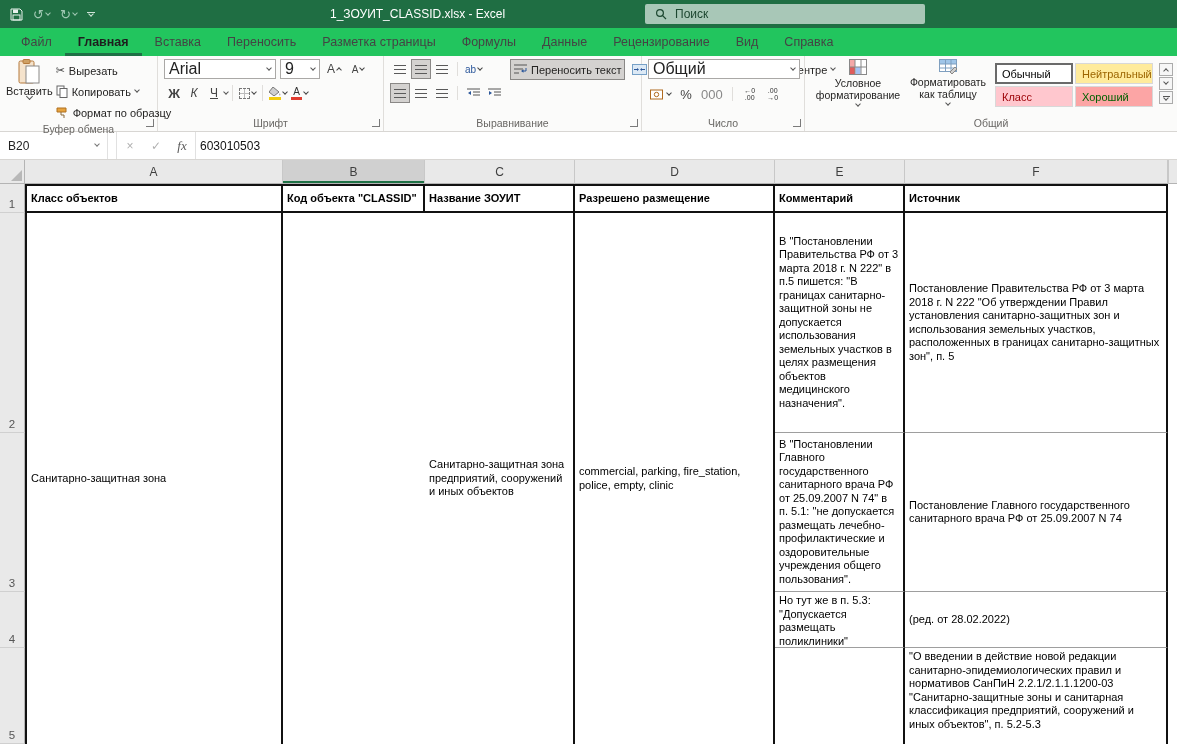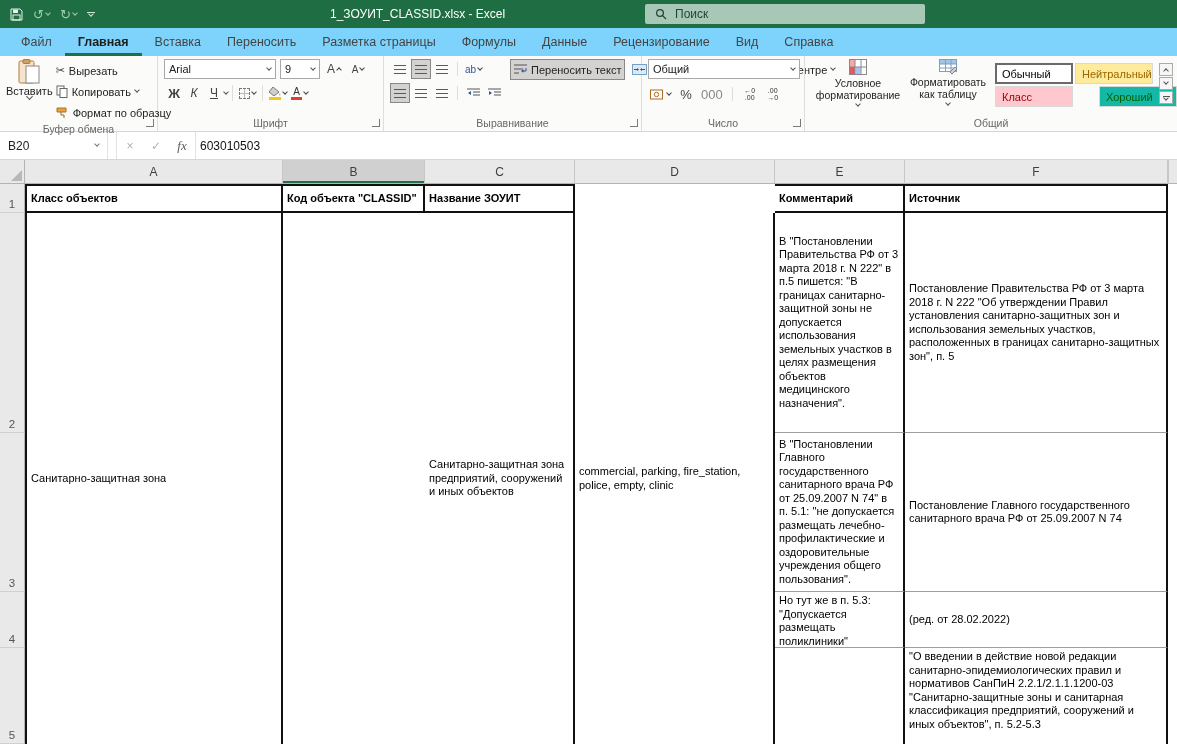--- a/index.html
+++ b/index.html
@@ -14,35 +14,35 @@
   .chev { display:inline-block; width:5px; height:5px; border-right:1px solid currentColor;
           border-bottom:1px solid currentColor; transform:rotate(45deg); margin-top:-3px; }
   .chev.tiny { width:4px; height:4px; }
   .qat-more { display:flex; flex-direction:column; align-items:center; color:#cfe3d8; }
   .qat-more .bar { width:8px; border-top:1px solid #cfe3d8; margin-bottom:2px; }
   .wintitle { position:absolute; left:330px; top:0; line-height:28px; font-size:12px; color:#ffffff; }
   .searchbox { position:absolute; left:645px; top:4px; width:280px; height:20px; background:#a8c7b7;
     border-radius:2px; display:flex; align-items:center; gap:8px; padding:0 10px; color:#1c4730; font-size:12px; }
 
   
-  .tabrow { height:28px; background:#7dd3fc; display:flex; align-items:stretch; padding-left:8px; }
+  .tabrow { height:28px; background:#22c55e; display:flex; align-items:stretch; padding-left:8px; }
   .tab { padding:0 13px; font-size:12.5px; color:#444; display:flex; align-items:center; cursor:default; }
   .tab.active { color:#1e1e1e; font-weight:700; box-shadow:inset 0 -3px 0 #1e7145; }
 
   
   .ribbon { height:76px; background:#fbfbfa; border-bottom:1px solid #d8d6d3; display:flex; }
   .rgroup { display:flex; flex-direction:column; border-right:1px solid #e0dedb; position:relative; }
   .gbody { flex:1; display:flex; padding:3px 4px 0 6px; }
   .glabel { height:17px; font-size:10.5px; color:#696764; display:flex; align-items:center; justify-content:center; }
   .dl { position:absolute; right:3px; bottom:4px; width:8px; height:8px;
         border-right:1px solid #7a7a7a; border-bottom:1px solid #7a7a7a; }
   .smallbtn { display:flex; align-items:center; gap:4px; font-size:11px; color:#252423; height:21px; padding:0 3px; white-space:nowrap; }
   .bigbtn { display:flex; flex-direction:column; align-items:center; justify-content:flex-start; font-size:11px; color:#252423; text-align:center; }
   .combobox { background:#fff; border:1px solid #aaa8a6; height:20px; display:flex; align-items:center;
-              justify-content:space-between; font-size:11px; padding:0 4px; color:#222; }
+              justify-content:space-between; font-size:16px; padding:0 4px; color:#222; }
   .hl { background:#d4d2d0; border:1px solid #8a8886; }
   .iconbtn { display:flex; align-items:center; justify-content:center; height:20px; min-width:20px; padding:0 2px; gap:2px; color:#444; }
   .lines { width:12px; height:9px; background:repeating-linear-gradient(#5a5a5a 0 1px, transparent 1px 4px); }
   .vsep { width:1px; background:#e0dedb; margin:1px 4px; }
   .bar-yellow { width:12px; height:3px; background:#f2cc0c; }
   .bar-red { width:11px; height:3px; background:#e03c31; }
   .stack7 { display:flex; flex-direction:column; font-size:7px; line-height:7px; color:#333; align-items:center; }
   .chipsel { outline:2px solid #6a6a6a; outline-offset:-2px; }
   .chip { width:78px; height:21px; font-size:11px; display:flex; align-items:center; padding:0 6px; border:1px solid #d8d8d8; }
   .scrbtn { width:14px; height:13px; border:1px solid #ababab; background:#f6f6f6; display:flex; align-items:center; justify-content:center; color:#555; }
@@ -356,21 +356,21 @@
           <path d="M6.5 1v12M12 1v12M1 5h16M1 9h16" stroke="#7f9fbf"></path>
           <path d="M11 13 16 8l2 2-5 5z" fill="#cfcfcf" stroke="#8a8886"></path>
         </svg>
         <span style="font-size:10.5px;line-height:12px">Форматировать как таблицу</span>
         <i class="chev tiny" style="color:#555;margin-top:1px"></i>
       </div>
       <div style="display:grid;grid-template-columns:78px 78px;grid-auto-rows:21px;gap:2px;padding-top:4px">
         <div class="chip chipsel" style="background: rgb(255, 255, 255); color: rgb(0, 0, 0);">Обычный</div>
         <div class="chip" style="background: rgb(255, 235, 156); color: rgb(156, 101, 0);">Нейтральный</div>
         <div class="chip" style="background: rgb(255, 199, 206); color: rgb(156, 0, 6);">Класс</div>
-        <div class="chip" style="background: #14b8a6; color: rgb(0, 97, 0); margin-left: 24px;">Хороший</div>
+        <div class="chip" style="background: #fca5a5; color: rgb(0, 97, 0);">Хороший</div>
       </div>
       <div style="display:flex;flex-direction:column;gap:1px;padding-top:4px">
         <div class="scrbtn">
             <i class="chev tiny" style="transform:rotate(-135deg);margin-top:2px"></i>
           </div>
         <div class="scrbtn">
             <i class="chev tiny"></i>
           </div>
         <div class="scrbtn" style="flex-direction:column">
             <span style="width:7px;border-top:1px solid #555"></span>
@@ -410,20 +410,21 @@
   <div class="rh" style="grid-area:3/1">2</div>
   <div class="rh" style="grid-area:4/1">3</div>
   <div class="rh" style="grid-area:5/1">4</div>
   <div class="rh" style="grid-area:6/1">5</div>
 
   <div class="voidcol" style="grid-area:2/8/7/9"></div>
 
   <div class="cell hcell b-left" style="grid-area:2/2">Класс объектов</div>
   <div class="cell hcell" style="grid-area:2/3">Код объекта "CLASSID"</div>
   <div class="cell hcell" style="grid-area:2/4">Название ЗОУИТ</div>
+  <div class="cell hcell" style="grid-area:2/5">Разрешено размещение</div>
   <div class="cell hcell" style="grid-area:2/6">Комментарий</div>
   <div class="cell hcell" style="grid-area:2/7">Источник</div>
 
   <div class="cell b-left" style="grid-area:3/2/7/3">Санитарно-защитная зона</div>
   <div class="cell" style="grid-area:3/4/7/5">Санитарно-защитная зона предприятий, сооружений и иных объектов</div>
   <div class="cell" style="grid-area:3/5/7/6">commercial, parking, fire_station, police, empty, clinic</div>
 
   <div class="cell thin-b" style="grid-area:3/6">В "Постановлении Правительства РФ от 3 марта 2018 г. N 222" в п.5 пишется: "В границах санитарно-защитной зоны не допускается использования земельных участков в целях размещения объектов медицинского назначения".</div>
   <div class="cell thin-b" style="grid-area:4/6">В "Постановлении Главного государственного санитарного врача РФ от 25.09.2007 N 74" в п. 5.1: "не допускается размещать лечебно-профилактические и оздоровительные учреждения общего пользования".</div>
   <div class="cell thin-b vtop" style="grid-area:5/6">Но тут же в п. 5.3: "Допускается размещать поликлиники"</div>

